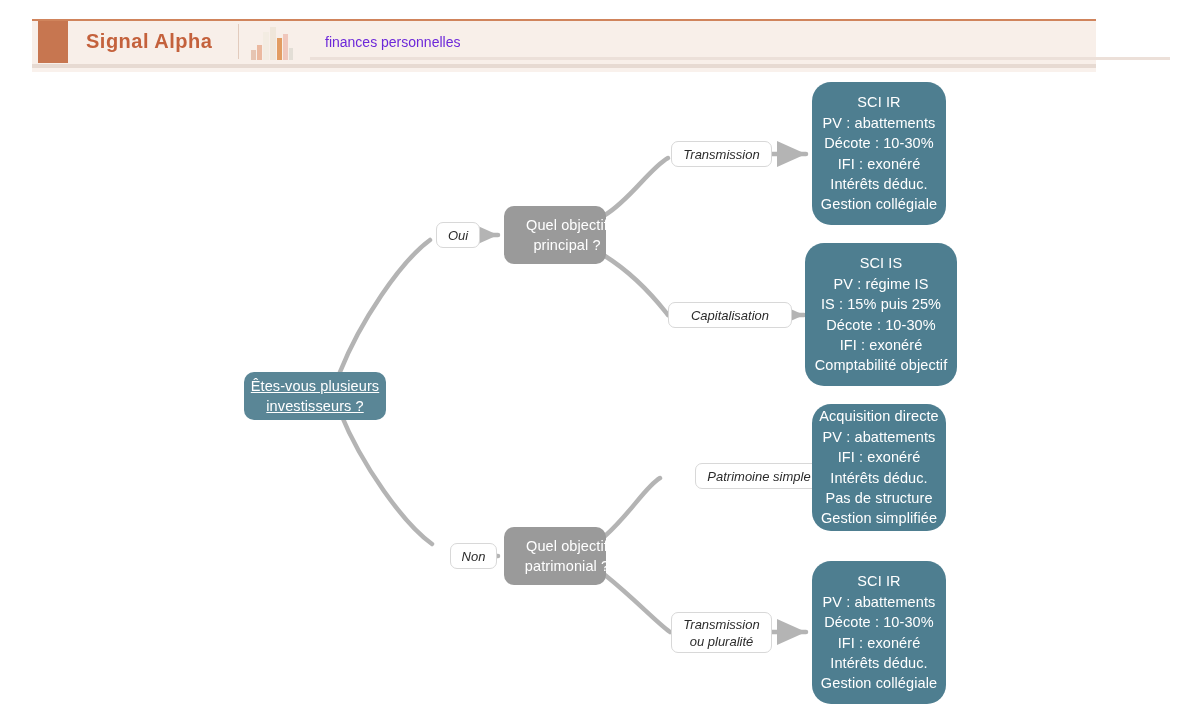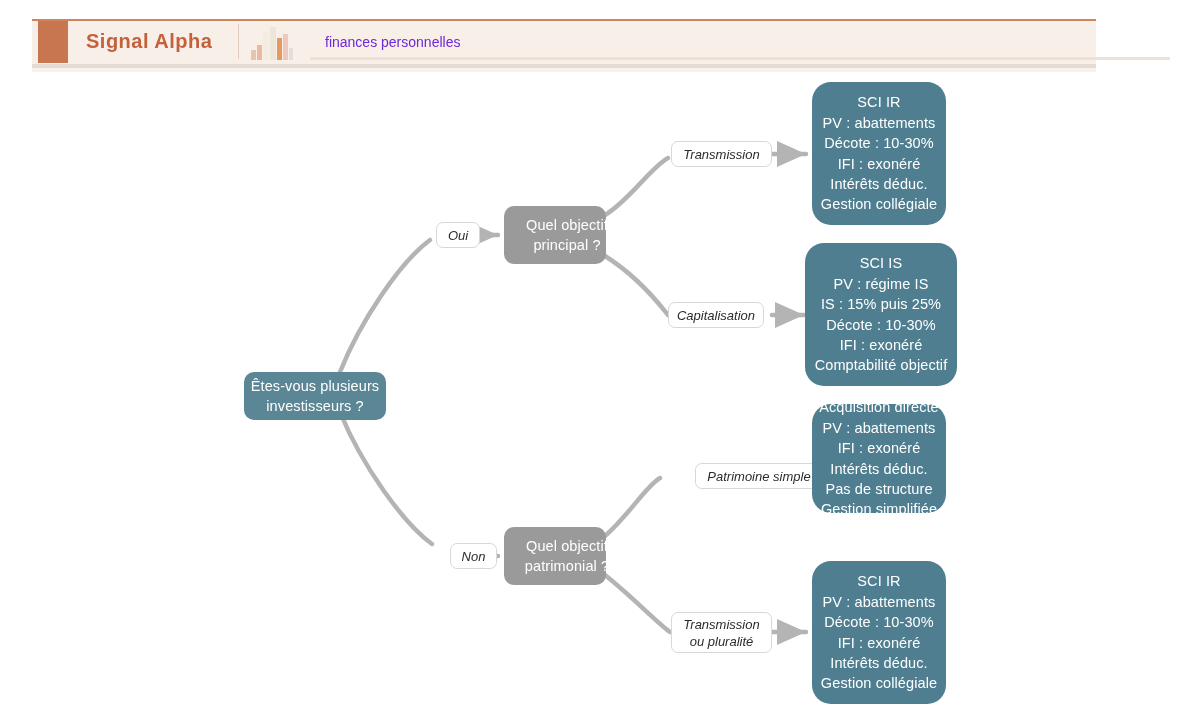--- a/index.html
+++ b/index.html
@@ -219,21 +219,21 @@
       <path d="M605,464 C630,442 646,414 660,406"></path>
 
       <path d="M770,404 L806,404" marker-end="url(#ah)"></path>
 
       <path d="M605,503 C636,528 656,550 670,560"></path>
 
       <path d="M772,560 L806,560" marker-end="url(#ah)"></path>
     </g>
   </svg>
 
-  <div class="node node-root" style="left:244px; top:300px; width:142px; height:48px;">
+  <div class="node node-root" style="left:244px; top:300px; width:142px; height:48px;text-decoration:underline;">
     <span class="line">Êtes-vous plusieurs</span>
     <span class="line">investisseurs ?</span>
   </div>
 
   <div class="node node-decision" style="left:504px; top:134px; width:102px; height:58px;">
     <span class="line">Quel objectif</span>
     <span class="line">principal ?</span>
   </div>
 
   <div class="node node-decision" style="left:504px; top:455px; width:102px; height:58px;">
@@ -246,21 +246,21 @@
   </div>
 
   <div class="edge-label" style="left:450px; top:471px; width:47px; height:26px;">
     <span>Non</span>
   </div>
 
   <div class="edge-label" style="left:671px; top:69px; width:101px; height:26px;">
     <span>Transmission</span>
   </div>
 
-  <div class="edge-label" style="left:668px; top:230px; width:96px; height:26px;">
+  <div class="edge-label" style="left:668px; top:230px; width:124px; height:26px;">
     <span>Capitalisation</span>
   </div>
 
   <div class="edge-label" style="left:655px; top:391px; width:128px; height:26px;margin-left:40px;">
     <span>Patrimoine simple</span>
   </div>
 
   <div class="edge-label" style="left:671px; top:540px; width:101px; height:41px;">
     <span>Transmission</span>
     <span>ou pluralité</span>
@@ -277,21 +277,21 @@
 
   <div class="node node-outcome" style="left:805px; top:171px; width:152px; height:143px;">
     <span class="line">SCI IS</span>
     <span class="line">PV : régime IS</span>
     <span class="line">IS : 15% puis 25%</span>
     <span class="line">Décote : 10-30%</span>
     <span class="line">IFI : exonéré</span>
     <span class="line">Comptabilité objectif</span>
   </div>
 
-  <div class="node node-outcome" style="left:812px; top:332px; width:134px; height:109px;">
+  <div class="node node-outcome" style="left:812px; top:332px; width:134px; height:127px;">
     <span class="line">Acquisition directe</span>
     <span class="line">PV : abattements</span>
     <span class="line">IFI : exonéré</span>
     <span class="line">Intérêts déduc.</span>
     <span class="line">Pas de structure</span>
     <span class="line">Gestion simplifiée</span>
   </div>
 
   <div class="node node-outcome" style="left:812px; top:489px; width:134px; height:143px;">
     <span class="line">SCI IR</span>

